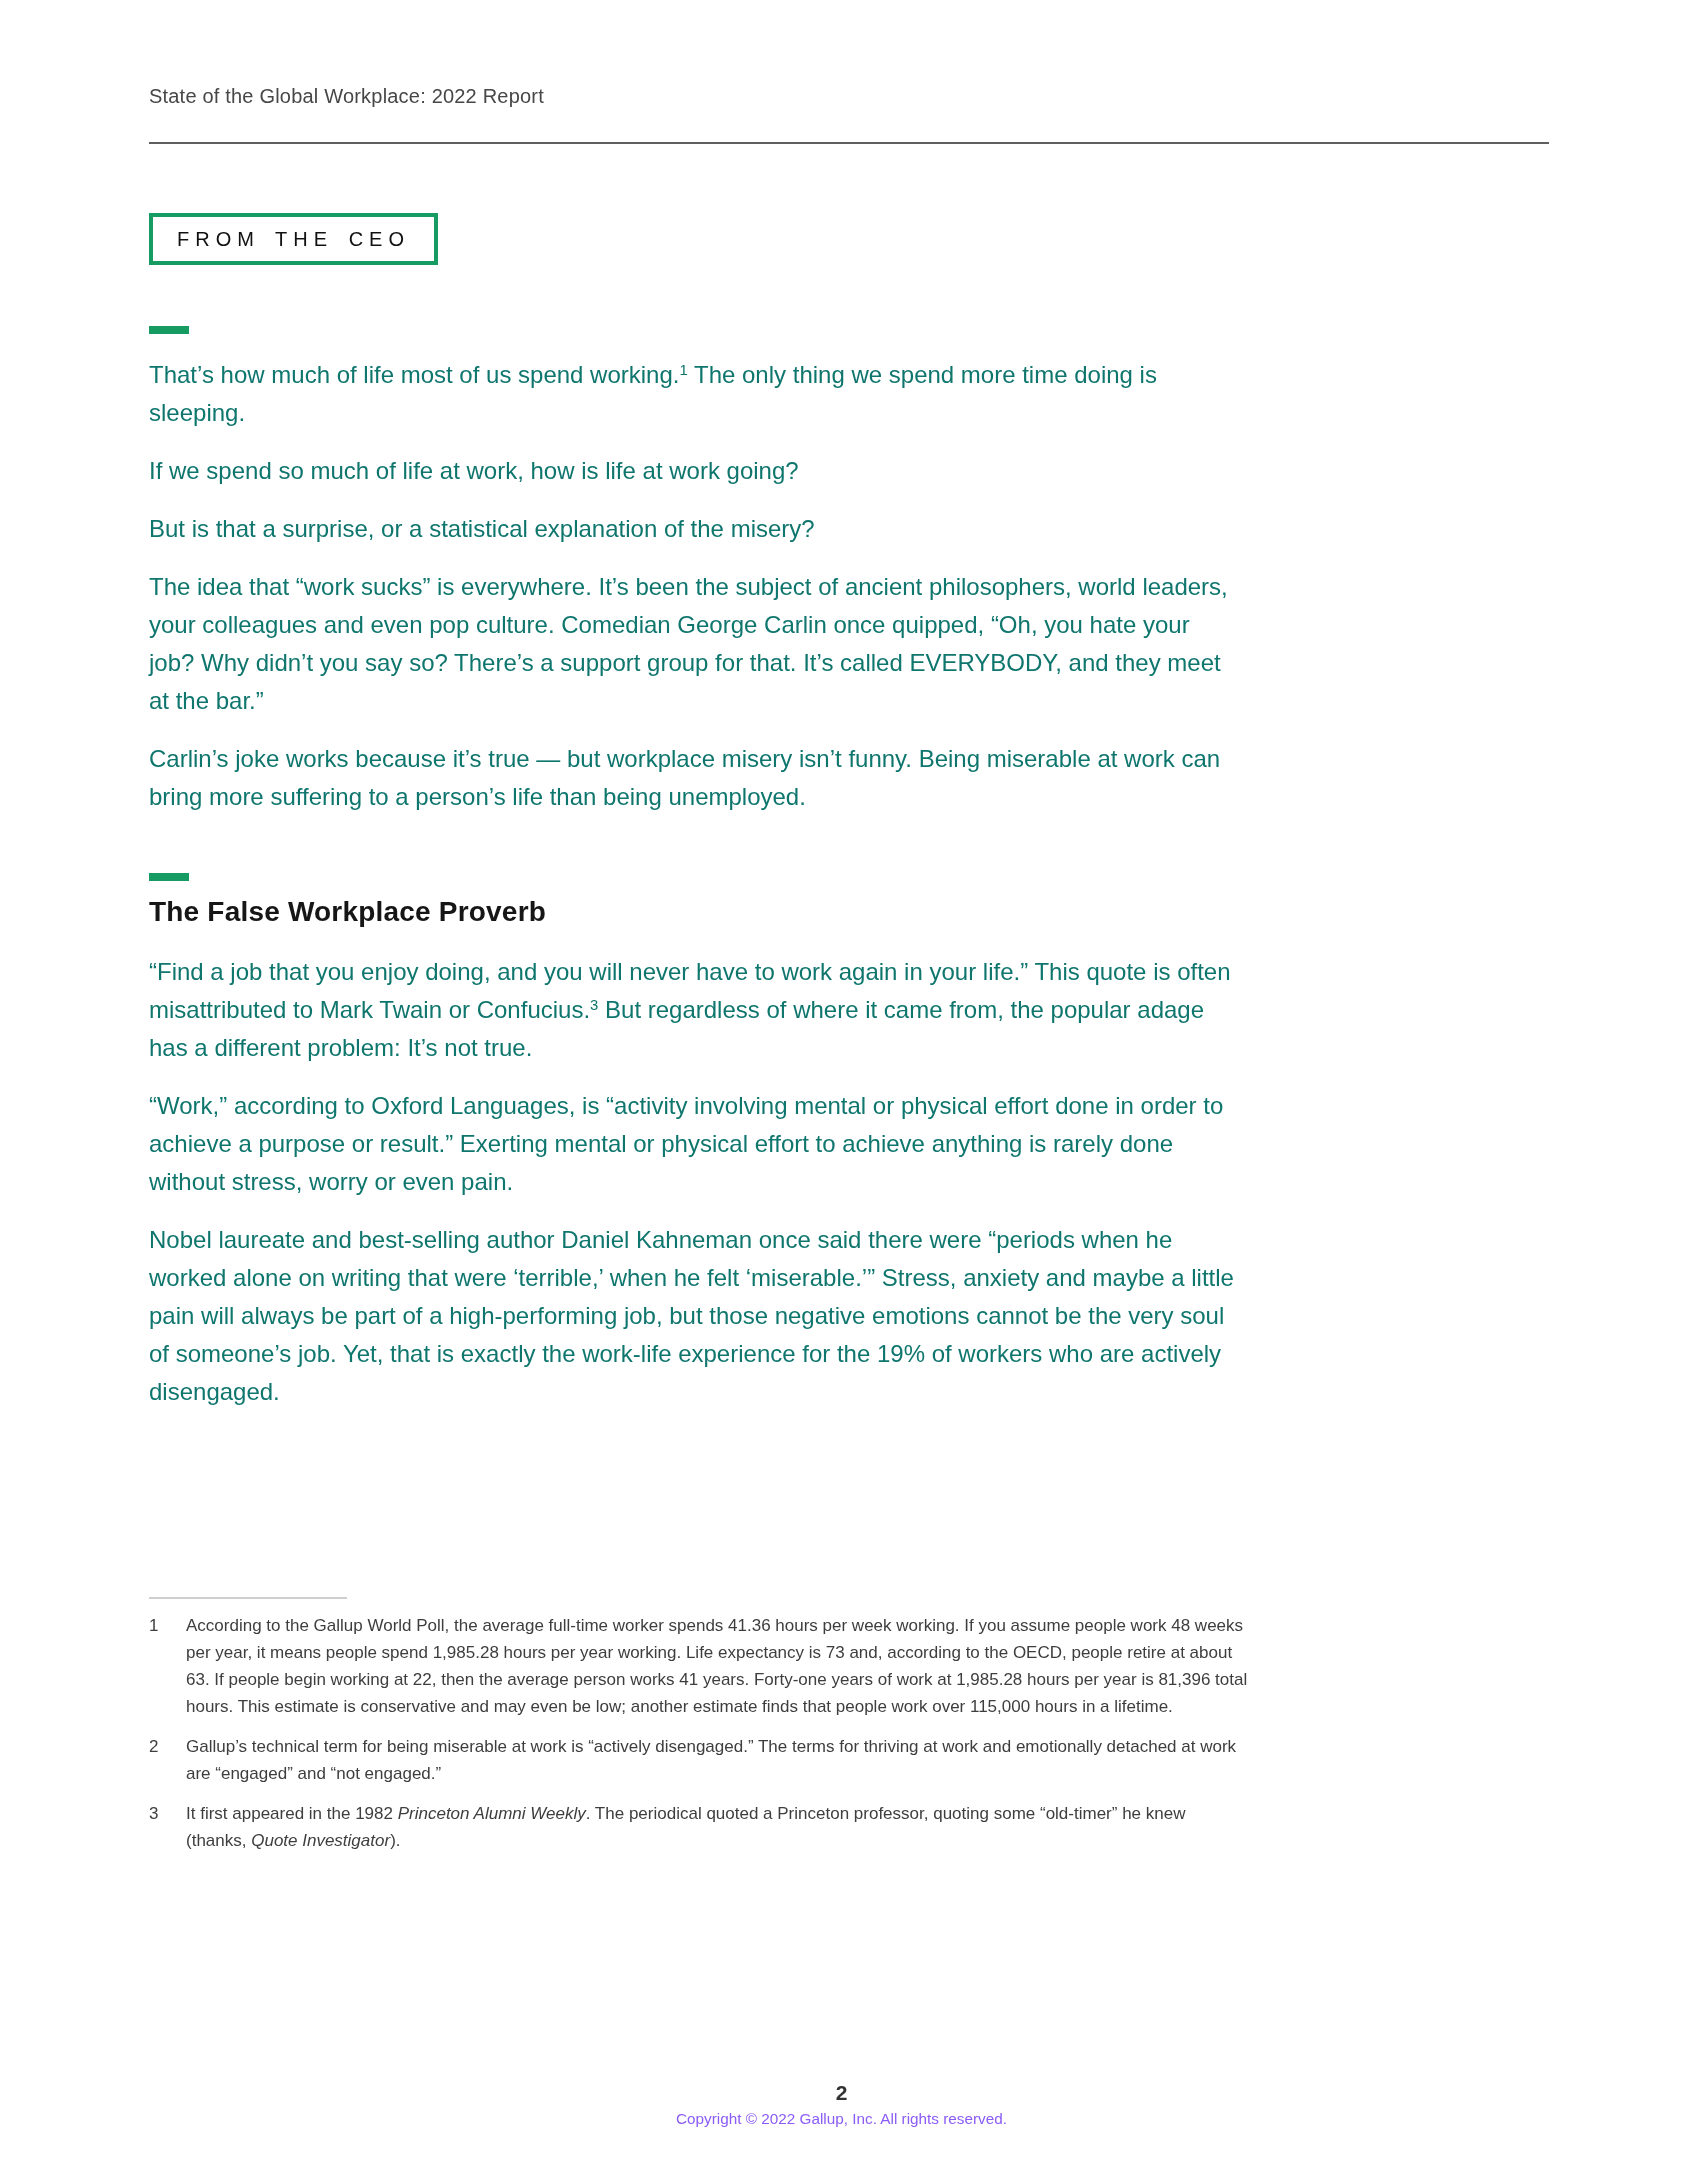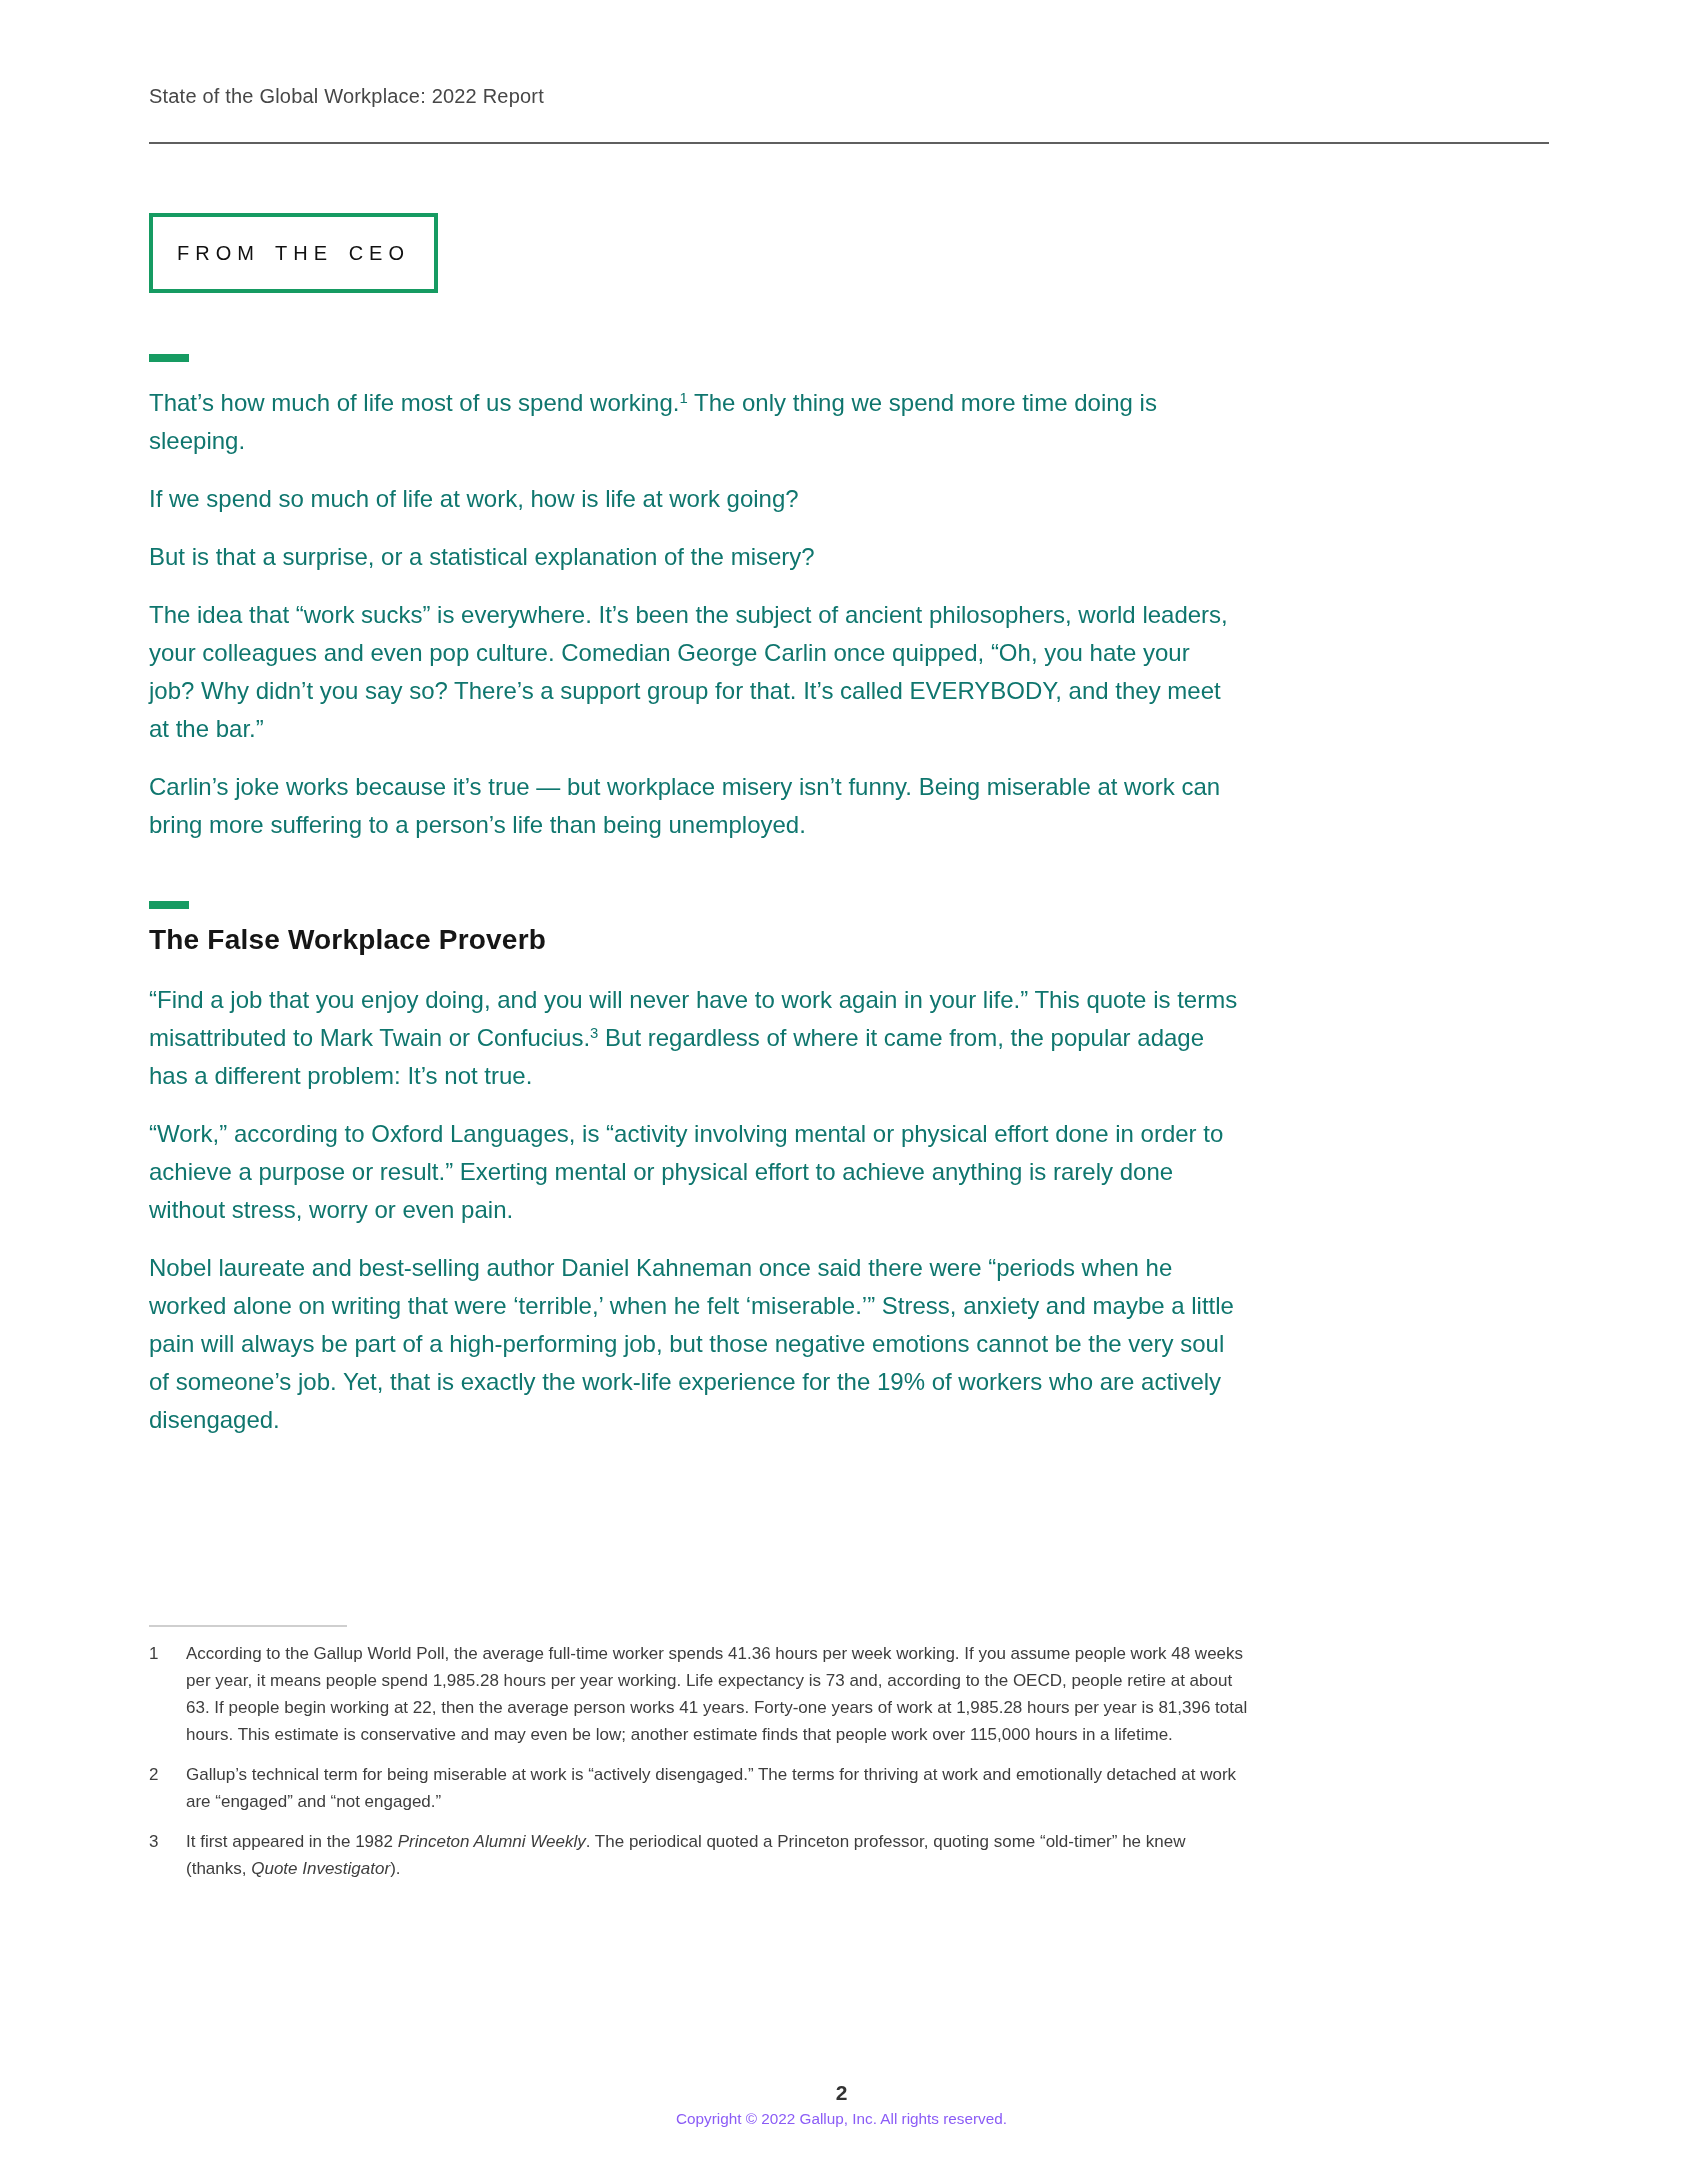--- a/index.html
+++ b/index.html
@@ -23,21 +23,21 @@
   .header-rule {
     border: 0;
     border-top: 2px solid #5f5f5f;
     margin: 34px 0 0 0;
     width: 100%;
   }
   .badge {
     display: inline-block;
     margin-top: 69px;
     border: 4px solid var(--accent);
-    padding: 24px 24px;
+    padding: 10px 24px;
     font-size: 20px;
     line-height: 24px;
     letter-spacing: 6px;
     word-spacing: 4px;
     color: #111111;
   }
   .accent-dash {
     width: 40px;
     height: 8px;
     background: var(--accent);
@@ -126,21 +126,21 @@
     <p class="body-par first"><span>That’s how much of life most of us spend working.</span><sup>1</sup><span> The only thing we spend more time doing is sleeping.</span></p>
     <p class="body-par"><span>If we spend so much of life at work, how is life at work going?</span></p>
     <p class="body-par"><span>But is that a surprise, or a statistical explanation of the misery?</span></p>
     <p class="body-par"><span>The idea that “work sucks” is everywhere. It’s been the subject of ancient philosophers, world leaders, your colleagues and even pop culture. Comedian George Carlin once quipped, “Oh, you hate your job? Why didn’t you say so? There’s a support group for that. It’s called EVERYBODY, and they meet at the bar.”</span></p>
     <p class="body-par"><span>Carlin’s joke works because it’s true — but workplace misery isn’t funny. Being miserable at work can bring more suffering to a person’s life than being unemployed.</span></p>
   </section>
 
   <section class="section2">
     <div class="accent-dash"></div>
     <h2 class="sec-heading">The False Workplace Proverb</h2>
-    <p class="body-par first"><span>“Find a job that you enjoy doing, and you will never have to work again in your life.” This quote is terms misattributed to Mark Twain or Confucius.</span><sup>3</sup><span> But regardless of where it came from, the popular adage has a different problem: It’s not true.</span></p>
+    <p class="body-par first"><span>“Find a job that you enjoy doing, and you will never have to work again in your life.” This quote is often misattributed to Mark Twain or Confucius.</span><sup>3</sup><span> But regardless of where it came from, the popular adage has a different problem: It’s not true.</span></p>
     <p class="body-par"><span>“Work,” according to Oxford Languages, is “activity involving mental or physical effort done in order to achieve a purpose or result.” Exerting mental or physical effort to achieve anything is rarely done without stress, worry or even pain.</span></p>
     <p class="body-par"><span>Nobel laureate and best-selling author Daniel Kahneman once said there were “periods when he worked alone on writing that were ‘terrible,’ when he felt ‘miserable.’” Stress, anxiety and maybe a little pain will always be part of a high-performing job, but those negative emotions cannot be the very soul of someone’s job. Yet, that is exactly the work-life experience for the 19% of workers who are actively disengaged.</span></p>
   </section>
 
   <div class="footnotes">
     <hr class="fn-rule">
     <div class="footnote">
       <span class="fn-num">1</span>
       <span class="fn-text"><span>According to the Gallup World Poll, the average full-time worker spends 41.36 hours per week working. If you assume people work 48 weeks per year, it means people spend 1,985.28 hours per year working. Life expectancy is 73 and, according to the OECD, people retire at about 63. If people begin working at 22, then the average person works 41 years. Forty-one years of work at 1,985.28 hours per year is 81,396 total hours. This estimate is conservative and may even be low; another estimate finds that people work over 115,000 hours in a lifetime.</span></span>
     </div>

